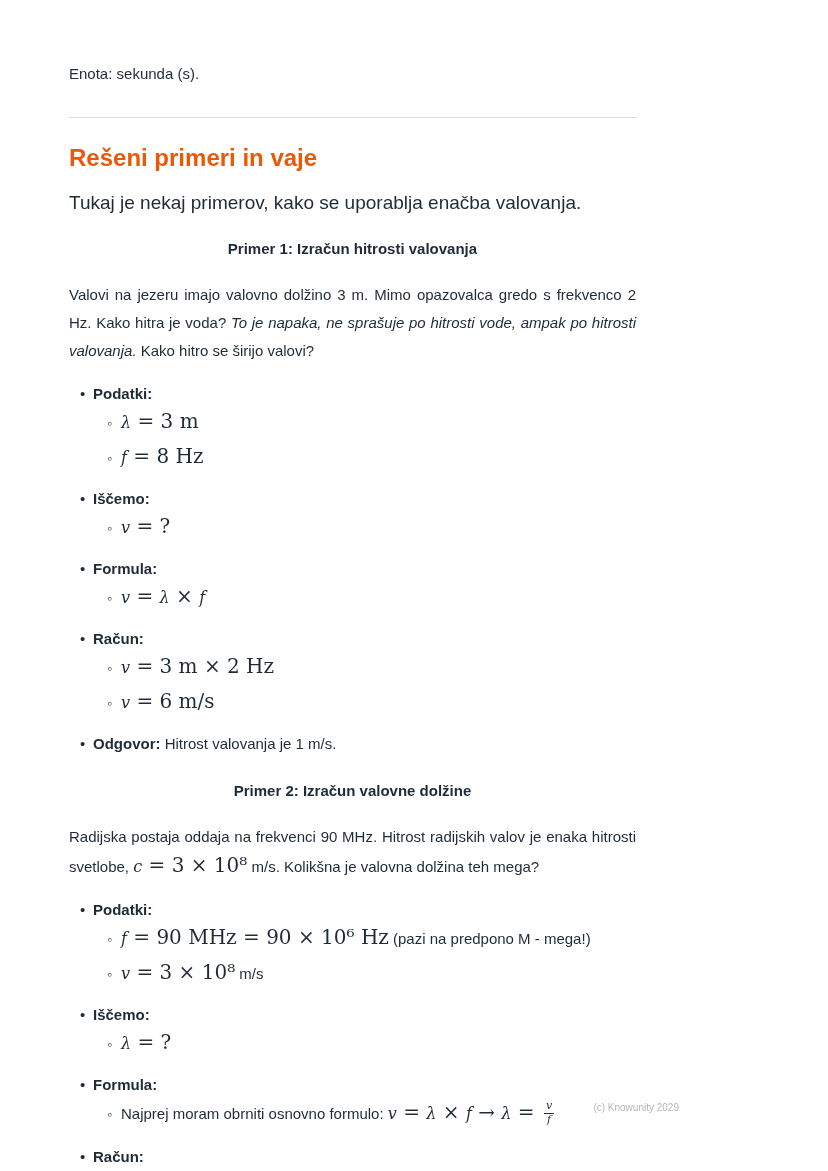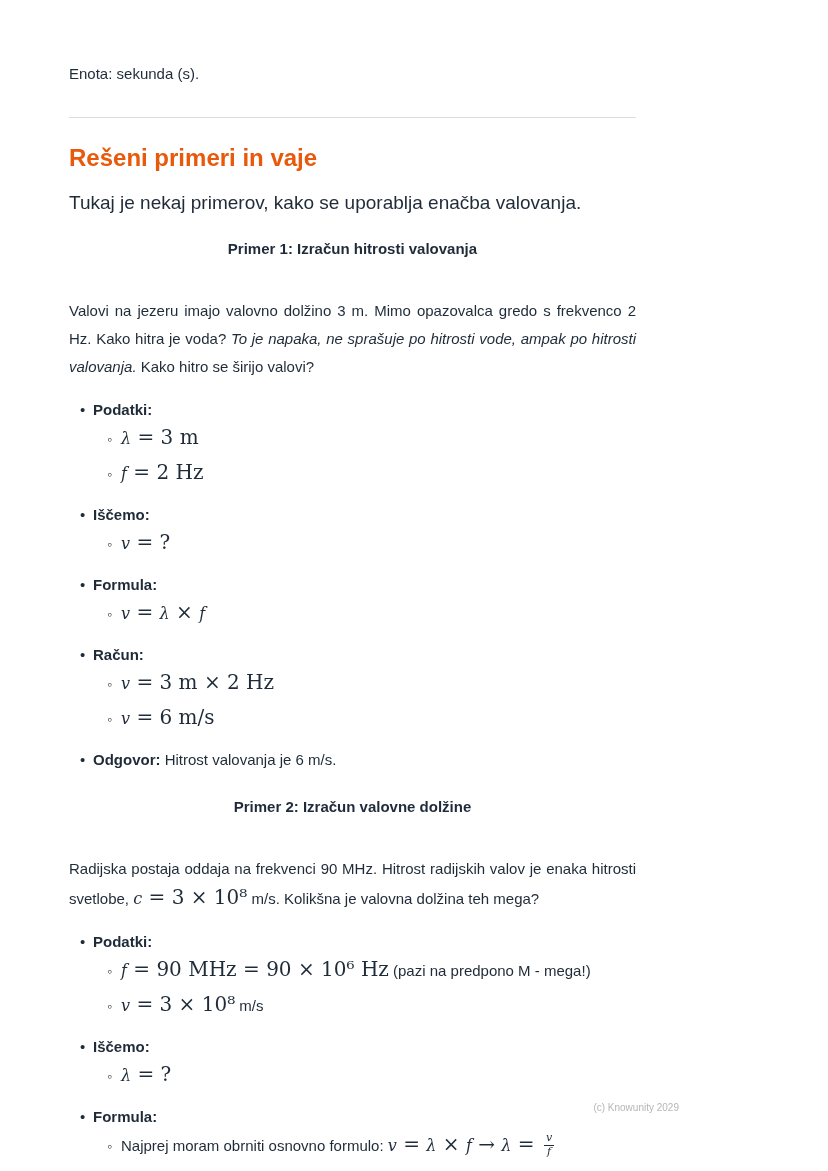--- a/index.html
+++ b/index.html
@@ -11,21 +11,21 @@
   }
   .page { position: relative; width: 732px; height: 1171px; overflow: hidden; background: #ffffff; }
   .edge-stripe { position: absolute; left: 746px; top: 36px; width: 11px; height: 1104px; border-radius: 2px; }
   .content { position: absolute; left: 69px; top: 0; width: 567px; }
 
   .unit-line { margin-top: 64px; font-size: 15px; line-height: 20px; }
   .divider { border: none; border-top: 1px solid #dcdcdc; margin-top: 33px; }
   .section-title { margin-top: 25px; font-size: 24px; line-height: 29px; font-weight: 700; }
   .intro { margin-top: 21px; font-size: 19px; line-height: 20px; }
   .example-heading { margin-top: 26px; font-size: 15px; line-height: 20px; font-weight: 700; text-align: center; }
-  .problem { margin-top: 38px; font-size: 15px; line-height: 28px; text-align: justify; }
+  .problem { margin-top: 22px; font-size: 15px; line-height: 28px; text-align: justify; }
 
   .group { margin-top: 18px; }
   .li1 { display: flex; align-items: baseline; font-size: 15px; line-height: 22px; padding-left: 11px; }
   .m1 { flex: 0 0 13px; font-size: 15px; }
   .li-label { font-weight: 700; }
   .li2 { display: flex; align-items: baseline; padding-left: 38px; margin-top: 5px; font-size: 15px; line-height: 23px; }
   .li2 ~ .li2 { margin-top: 10px; }
   .m2 { flex: 0 0 14px; font-size: 14px; }
 
   .seg-n { }
@@ -63,21 +63,21 @@
         <div class="li1">
           <span class="m1">•</span>
           <span class="li-label">Podatki:</span>
         </div>
         <div class="li2">
           <span class="m2">◦</span>
           <span class="li-text"><span class="seg-mi">λ</span><span class="seg-m"> = 3 m</span></span>
         </div>
         <div class="li2">
           <span class="m2">◦</span>
-          <span class="li-text"><span class="seg-mi">f</span><span class="seg-m"> = 2 Hz</span></span>
+          <span class="li-text"><span class="seg-mi">f</span><span class="seg-m"> = 8 Hz</span></span>
         </div>
       </div>
 
       <div class="group">
         <div class="li1">
           <span class="m1">•</span>
           <span class="li-label">Iščemo:</span>
         </div>
         <div class="li2">
           <span class="m2">◦</span>
@@ -107,21 +107,21 @@
         </div>
         <div class="li2">
           <span class="m2">◦</span>
           <span class="li-text"><span class="seg-mi">v</span><span class="seg-m"> = 6 m/s</span></span>
         </div>
       </div>
 
       <div class="group">
         <div class="li1">
           <span class="m1">•</span>
-          <span class="li-body"><span class="li-label">Odgovor:</span><span> Hitrost valovanja je 6 m/s.</span></span>
+          <span class="li-body"><span class="li-label">Odgovor:</span><span> Hitrost valovanja je 1 m/s.</span></span>
         </div>
       </div>
     </div>
 
     <h3 class="example-heading">Primer 2: Izračun valovne dolžine</h3>
     <p class="problem"><span class="seg-n">Radijska postaja oddaja na frekvenci 90 MHz. Hitrost radijskih valov je enaka hitrosti svetlobe, </span><span class="seg-mi">c</span><span class="seg-m"> = 3 × 10⁸</span><span class="seg-n"> m/s. Kolikšna je valovna dolžina teh mega?</span></p>
 
     <div class="list">
       <div class="group">
         <div class="li1">

